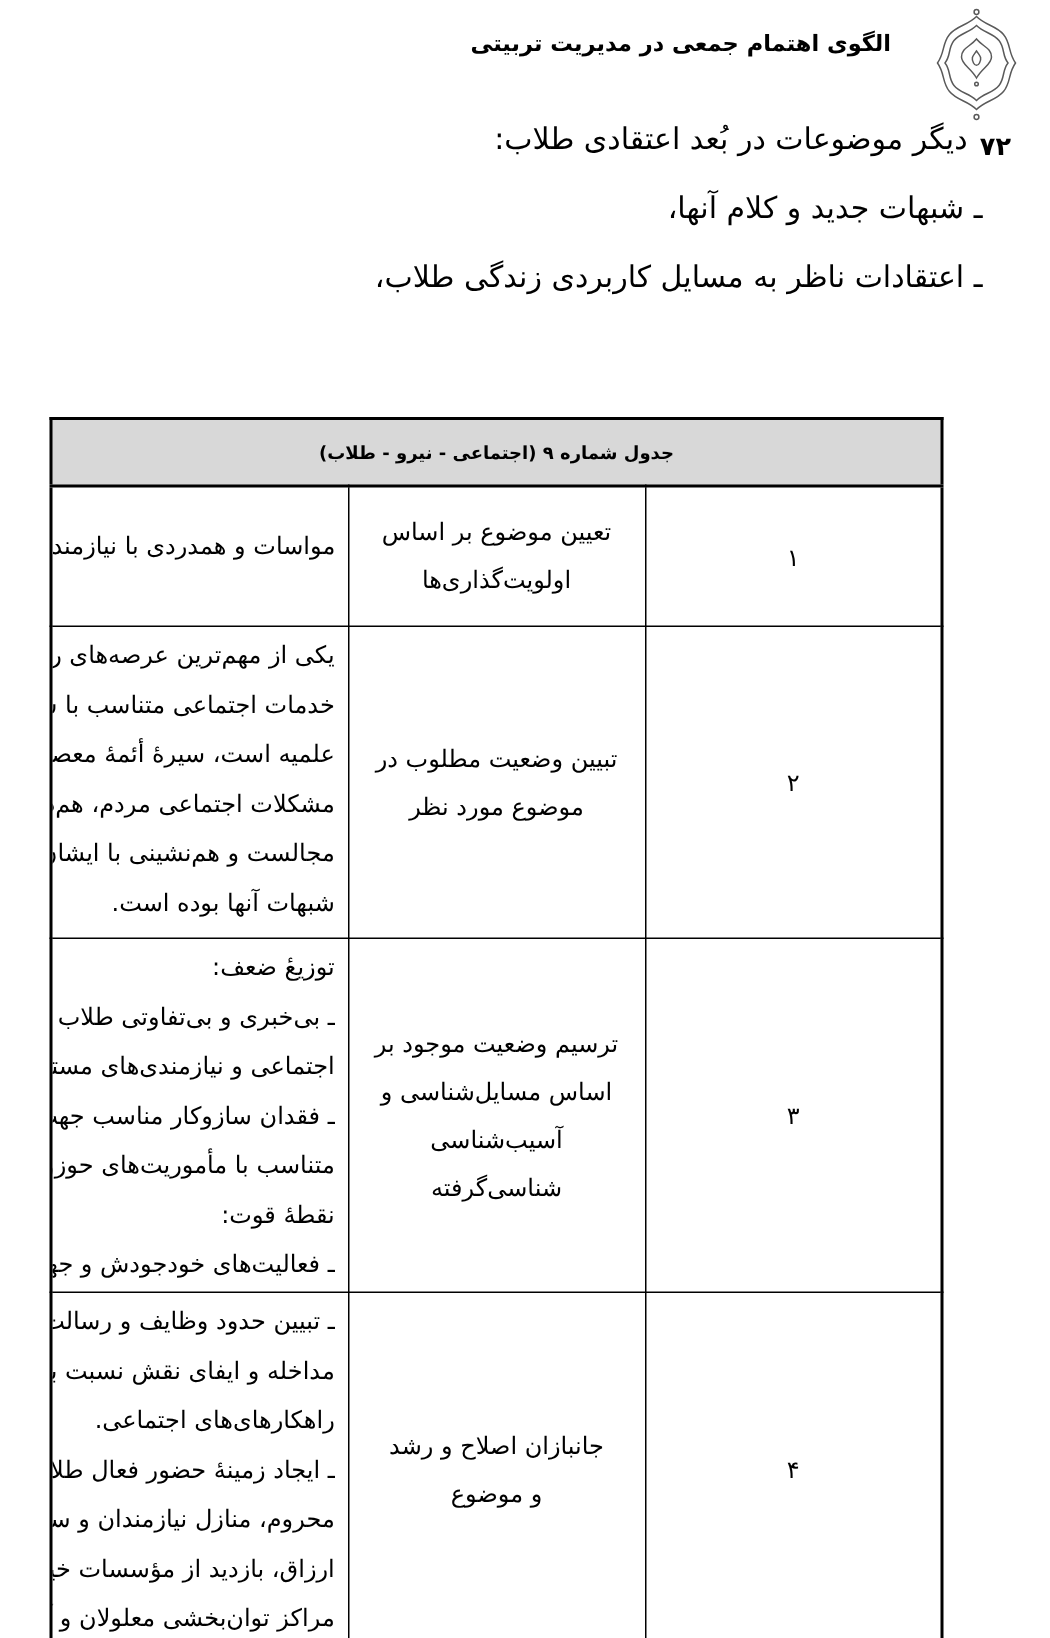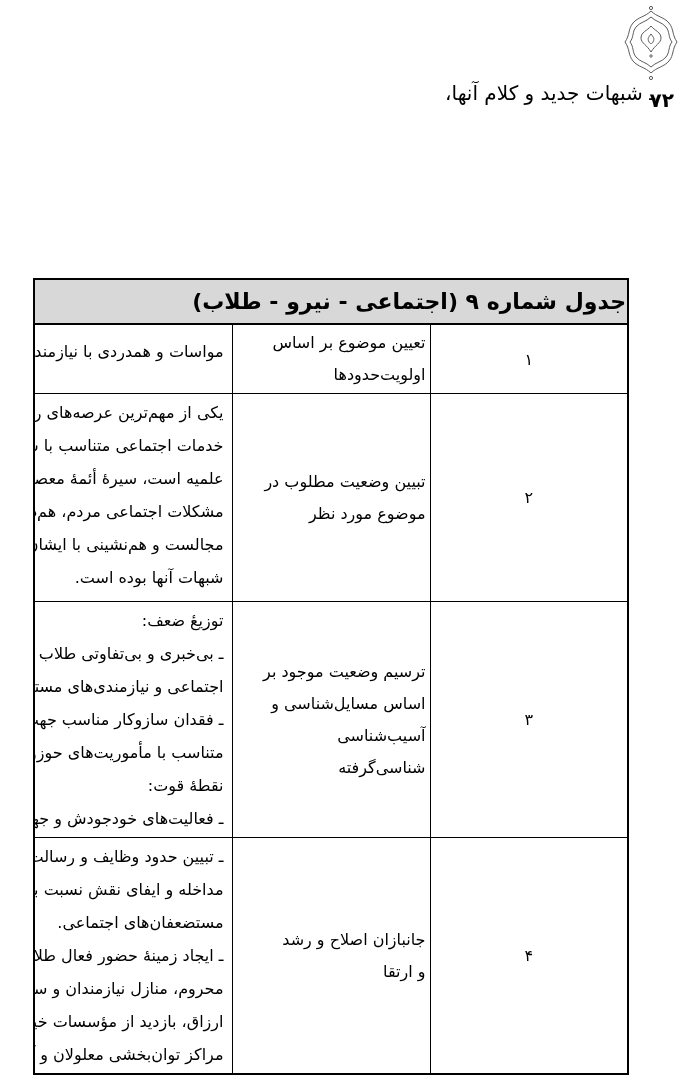--- a/index.html
+++ b/index.html
@@ -32,21 +32,21 @@
     position: absolute;
     top: 4px;
     right: 15px;
     width: 68px;
     height: 78px;
   }
   .page-number {
     position: absolute;
     top: 88px;
     right: 26px;
-    font-size: 20px;
+    font-size: 17px;
     font-weight: bold;
   }
   .intro {
     position: absolute;
     top: 70px;
     right: 45px;
     left: 60px;
     font-size: 20px;
     line-height: 45px;
     text-align: right;
@@ -67,91 +67,94 @@
     border-collapse: collapse;
     table-layout: fixed;
     border: 2px solid #000;
     font-size: 16px;
   }
   table.data-table th.table-title-cell {
     height: 41px;
     background: #d8d8d8;
     border: 1px solid #000;
     border-bottom: 2px solid #000;
-    font-size: 22px;
+    font-size: 12px;
     font-weight: bold;
-    text-align: right;
+    text-align: center;
     vertical-align: middle;
   }
   table.data-table td {
     border: 1px solid #000;
     overflow: hidden;
   }
   td.cell-num {
     width: 46px;
     text-align: center;
     vertical-align: middle;
     font-size: 16px;
   }
   td.cell-category {
     width: 180px;
-    text-align: right;
+    text-align: center;
     vertical-align: middle;
     line-height: 32px;
-    padding: 2px 4px;
+    padding: 14px 4px;
   }
   td.cell-content {
     text-align: right;
     vertical-align: top;
     line-height: 33px;
     padding: 2px 8px 2px 6px;
   }
   tr.row-1 { height: 69px; }
   tr.row-1 td.cell-content { vertical-align: middle; padding-bottom: 18px; }
   tr.row-2 { height: 208px; }
   tr.row-3 { height: 230px; }
   tr.row-4 { height: 233px; }
   .cell-line { white-space: nowrap; }
 </style>
 </head>
 <body>
 
 <div class="page">
 
+  <div class="page-header-title">الگوی اهتمام جمعی در مدیریت تربیتی</div>
 
   <svg class="ornament" viewBox="0 0 68 78" fill="none" stroke="#5a5a5a" stroke-width="1">
     <circle cx="34" cy="4" r="1.6"></circle>
     <circle cx="34" cy="74" r="1.6"></circle>
     <path d="M34 7 C40 13 47 13 52 19 C57 25 55 31 60 38 C55 45 57 51 52 57 C47 63 40 63 34 69 C28 63 21 63 16 57 C11 51 13 45 8 38 C13 31 11 25 16 19 C21 13 28 13 34 7 Z"></path>
     <path d="M34 13 C39 18 45 18 49 23 C53 28 51 33 55 38 C51 43 53 48 49 53 C45 58 39 58 34 63 C29 58 23 58 19 53 C15 48 17 43 13 38 C17 33 15 28 19 23 C23 18 29 18 34 13 Z"></path>
     <path d="M34 22 C38 27 44 28 44 34 C44 39 38 41 34 48 C30 41 24 39 24 34 C24 28 30 27 34 22 Z"></path>
     <path d="M34 30 C36 33 38 34 36 38 C35 40 33 40 32 38 C30 34 32 33 34 30 Z"></path>
     <circle cx="34" cy="52" r="1.2"></circle>
   </svg>
 
   <div class="page-number">۷۲</div>
 
   <div class="intro">
+    <div class="intro-lead">دیگر موضوعات در بُعد اعتقادی طلاب:</div>
     <div>
         <div class="intro-item">ـ شبهات جدید و کلام آنها،</div>
+        <div class="intro-item">ـ اعتقادات ناظر به مسایل کاربردی زندگی طلاب،</div>
       </div>
   </div>
 
   <table class="data-table">
     <thead>
       <tr>
         <th class="table-title-cell" colspan="3">جدول شماره ۹ (اجتماعی - نیرو - طلاب)</th>
       </tr>
     </thead>
     <tbody>
         <tr class="row-1">
           <td class="cell-num">۱</td>
           <td class="cell-category">
             <div class="cell-line">تعیین موضوع بر اساس</div>
-            <div class="cell-line">اولویت‌حدود‌ها</div>
+            <div class="cell-line">اولویت‌گذاری‌ها</div>
           </td>
           <td class="cell-content">
             <div class="cell-line">مواسات و همدردی با نیازمندان</div>
           </td>
         </tr>
         <tr class="row-2">
           <td class="cell-num">۲</td>
           <td class="cell-category">
             <div class="cell-line">تبیین وضعیت مطلوب در</div>
             <div class="cell-line">موضوع مورد نظر</div>
@@ -180,26 +183,26 @@
             <div class="cell-line">ـ فقدان سازوکار مناسب جهت حضور اجتماعی فعال و</div>
             <div class="cell-line">متناسب با مأموریت‌های حوزویان.</div>
             <div class="cell-line">نقطهٔ قوت:</div>
             <div class="cell-line">ـ فعالیت‌های خودجودش و جهادی طلاب.</div>
           </td>
         </tr>
         <tr class="row-4">
           <td class="cell-num">۴</td>
           <td class="cell-category">
             <div class="cell-line">جانبازان اصلاح و رشد</div>
-            <div class="cell-line">و ارتقا</div>
+            <div class="cell-line">و موضوع</div>
           </td>
           <td class="cell-content">
             <div class="cell-line">ـ تبیین حدود وظایف و رسالت حوزه و روحانیت در</div>
             <div class="cell-line">مداخله و ایفای نقش نسبت به مشکلات و</div>
-            <div class="cell-line">مستضعفان‌های اجتماعی.</div>
+            <div class="cell-line">راهکارهای‌های اجتماعی.</div>
             <div class="cell-line">ـ ایجاد زمینهٔ حضور فعال طلاب در بازدید از مناطق</div>
             <div class="cell-line">محروم، منازل نیازمندان و سرکشی به آنان، تهیه و توزیع</div>
             <div class="cell-line">ارزاق، بازدید از مؤسسات خیریه و مراکز نگهداری ایتام و</div>
             <div class="cell-line">مراکز توان‌بخشی معلولان و آسایشگاه جانبازان و عیادت</div>
           </td>
         </tr>
       </tbody>
   </table>
 
 </div>

